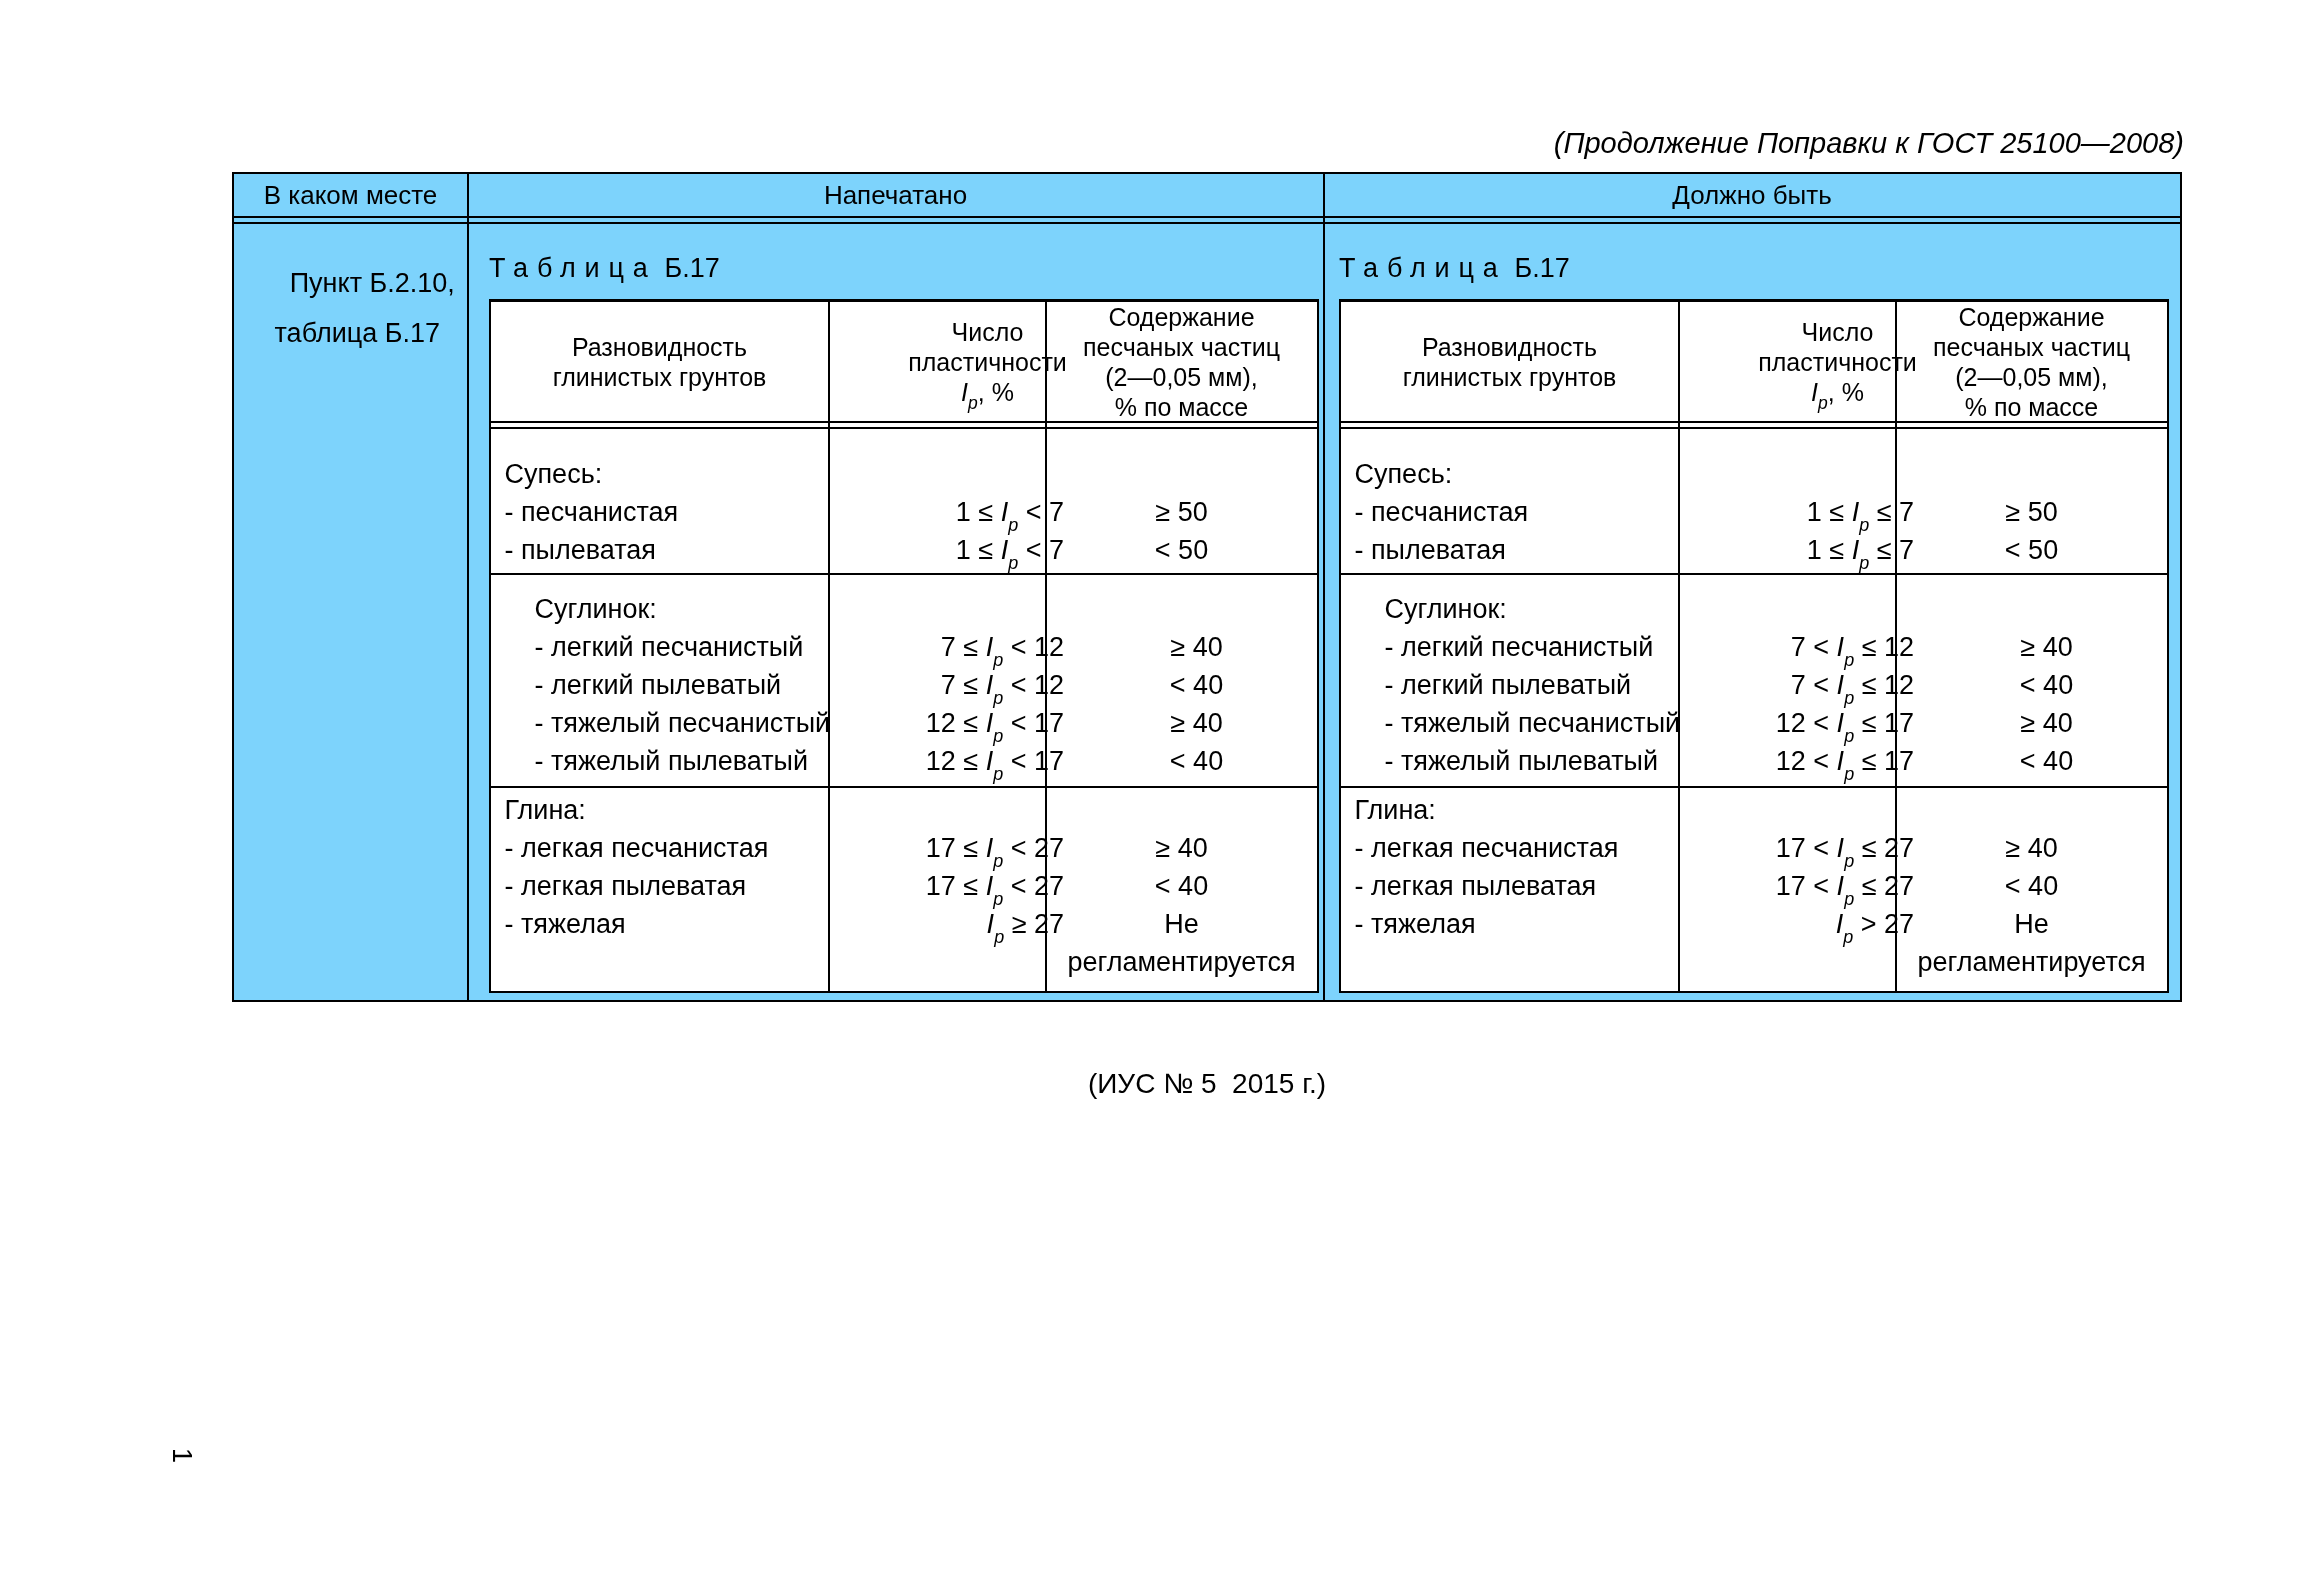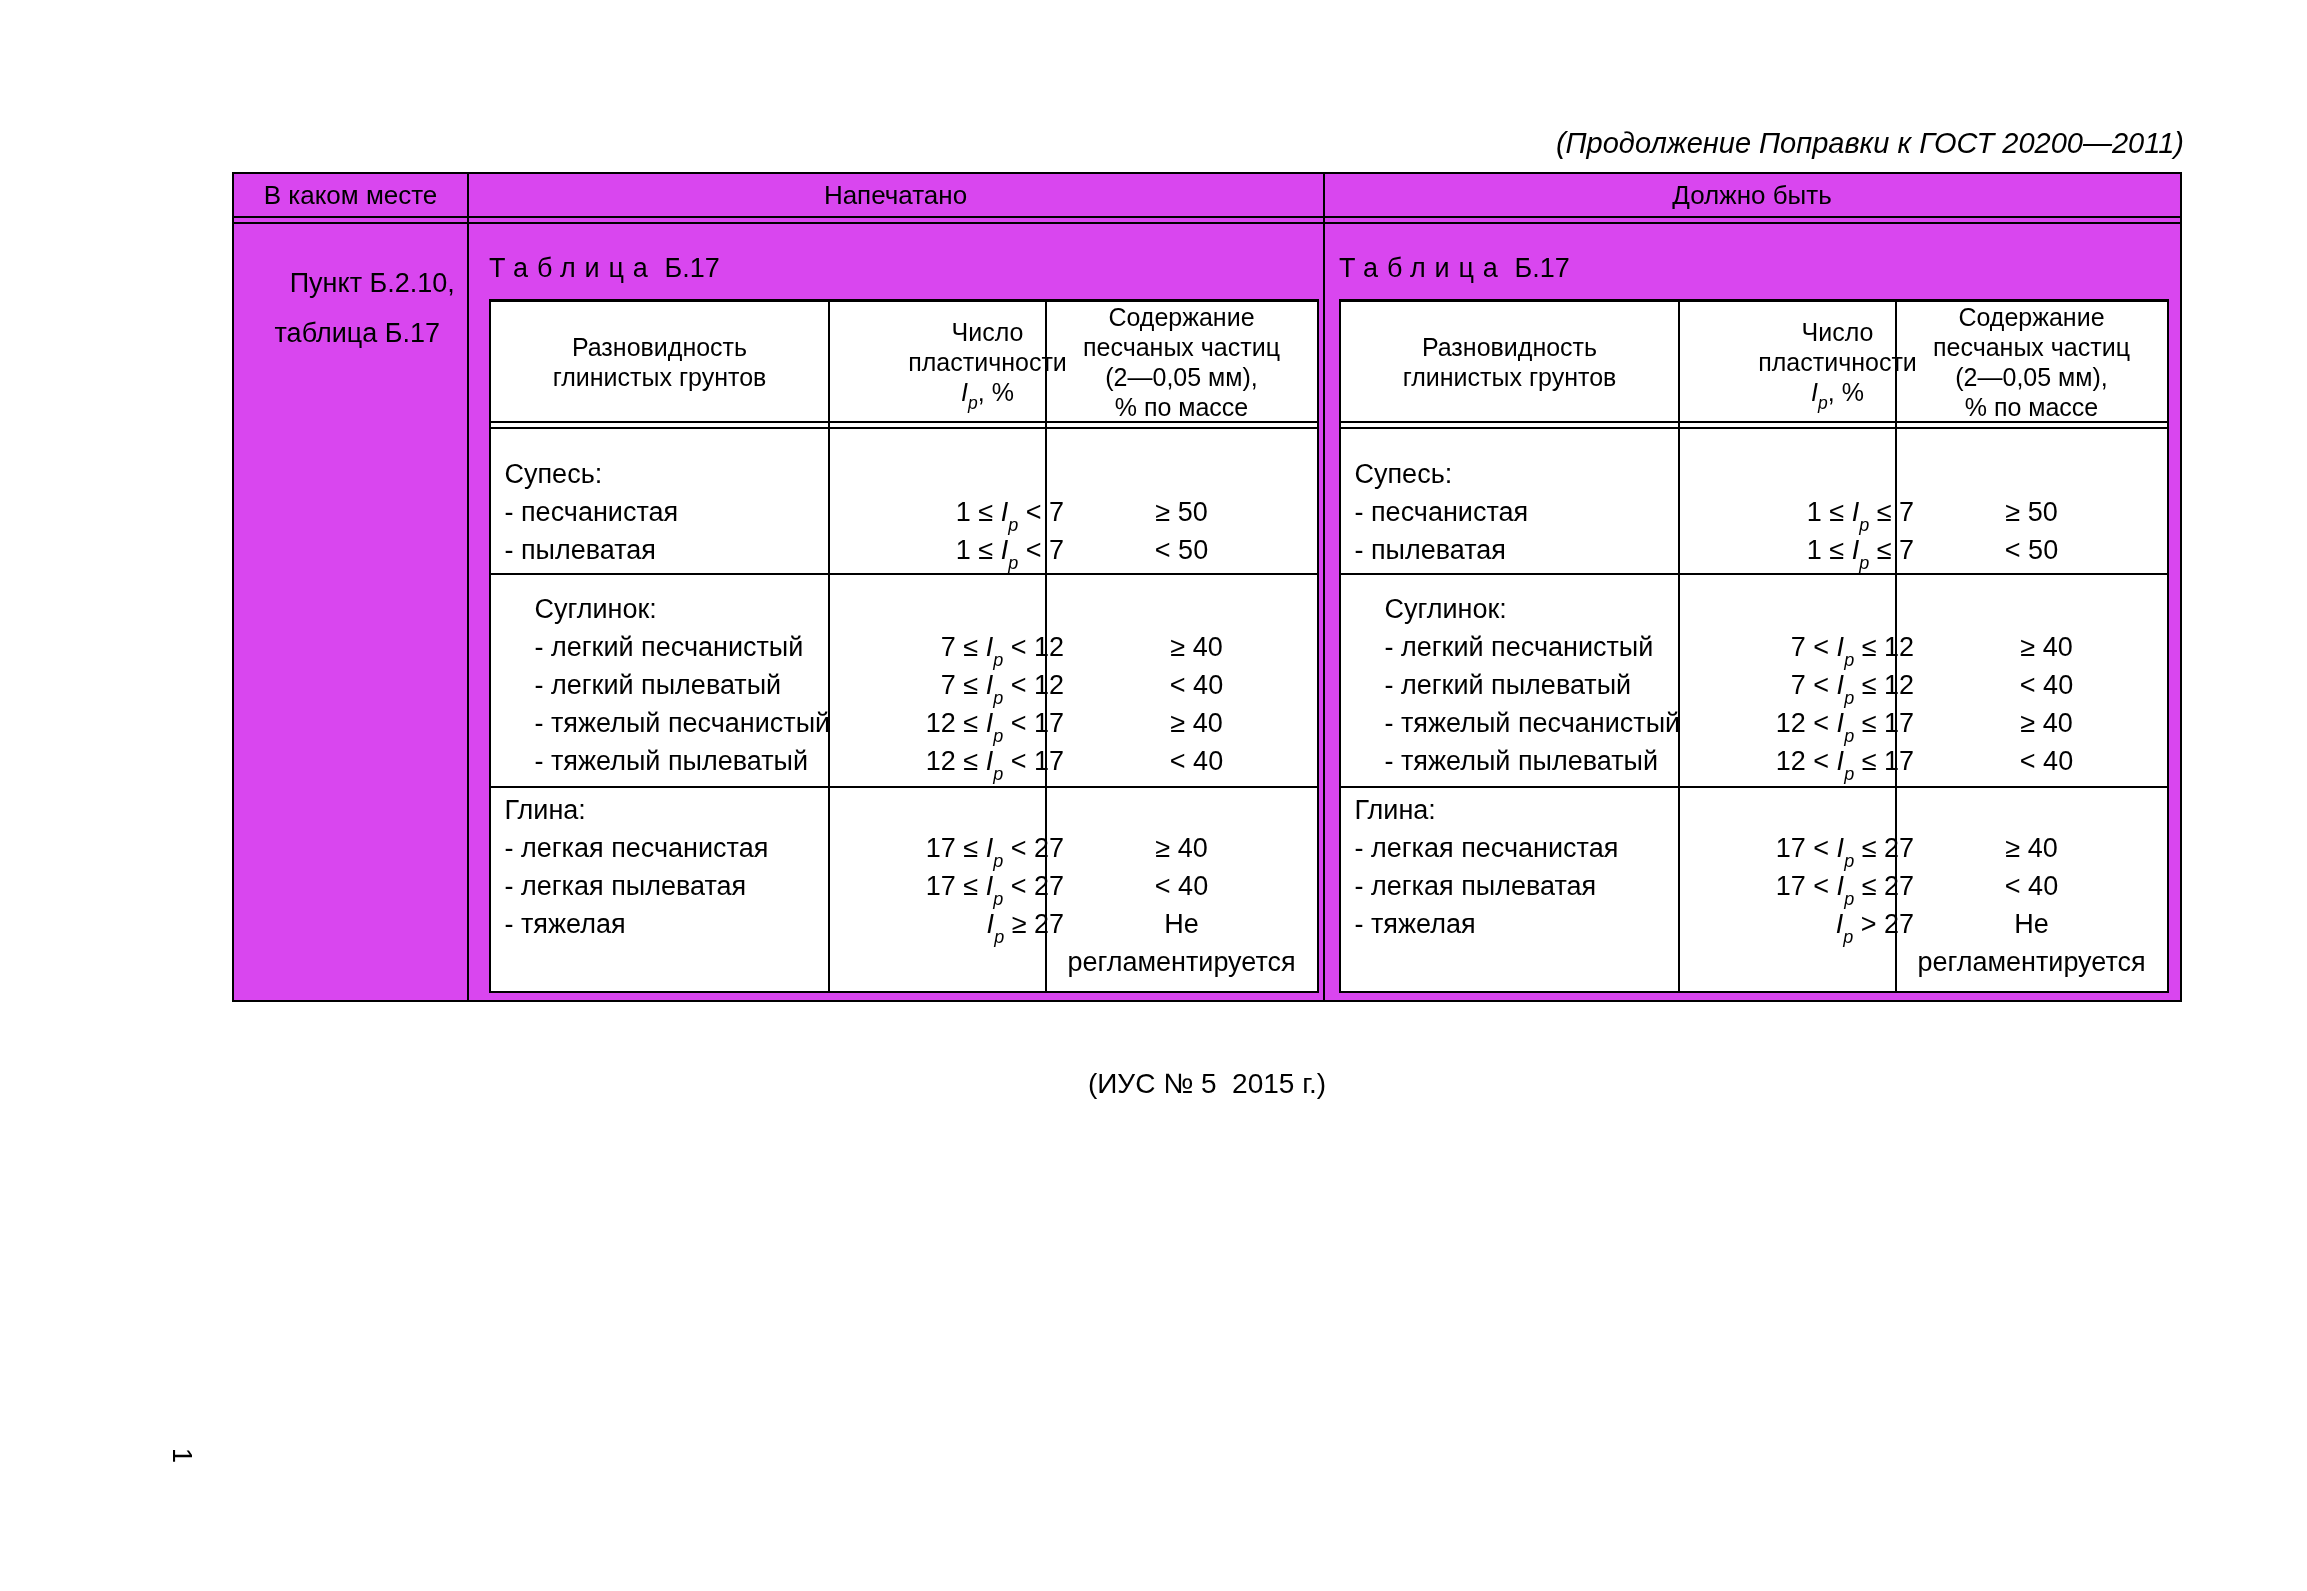--- a/index.html
+++ b/index.html
@@ -8,21 +8,21 @@
     color:#000; font-family:"Liberation Sans", sans-serif; overflow:hidden;
   }
   .pre { white-space:pre; }
 
   
   .header-note { position:absolute; top:127px; right:123px; font-size:29px; font-style:italic; }
   .footer-note { position:absolute; left:232px; top:1068px; width:1950px; text-align:center; font-size:28px; white-space:pre; }
   .page-marker { position:absolute; left:174px; top:1440px; font-size:27px; transform:rotate(90deg); }
 
   
-  .outer { position:absolute; left:232px; top:172px; width:1950px; height:830px; border:2.7px solid #000; box-sizing:border-box; background:#d946ef; }
+  .outer { position:absolute; left:232px; top:172px; width:1950px; height:830px; border:2.7px solid #000; box-sizing:border-box; background:#7dd3fc; }
   .outer > .vl { position:absolute; top:0; bottom:0; width:2px; background:#000; }
   .outer > .vl.v1 { left:233px; } .outer > .vl.v2 { left:1089px; }
   .dblline { position:absolute; left:0; right:0; height:4px; border-top:2px solid #000; border-bottom:2px solid #000; }
   .outer > .dblline { top:42px; }
   .ohead { position:absolute; top:0; height:42px; display:flex; align-items:center; justify-content:center; font-size:26px; }
   .oh1 { left:0; width:233px; } .oh2 { left:235px; width:853px; } .oh3 { left:1091px; width:854px; }
   .location { position:absolute; left:0; top:84px; width:233px; box-sizing:border-box; padding:0 4px 0 17.5px; text-indent:30px; font-size:27px; line-height:50px;text-align:center; }
 
   
   .caption { position:absolute; font-size:27px; top:79px; }
@@ -52,21 +52,21 @@
   .fline sub, .hformula sub { font-style:italic; font-size:18px; position:relative; top:10px; line-height:0; vertical-align:baseline; }
   .hformula { white-space:pre; line-height:30px; }
   .hformula sub { font-size:17.5px; top:8px; }
   .vals { white-space:pre; font-size:27px; line-height:38px; text-align:center; }
 </style>
 </head>
 <body>
 
 <div class="sheet">
 
-  <div class="header-note">(Продолжение Поправки к ГОСТ 20200—2011)</div>
+  <div class="header-note">(Продолжение Поправки к ГОСТ 25100—2008)</div>
 
   <div class="outer">
     <div class="vl v1"></div>
     <div class="vl v2"></div>
     <div class="dblline"></div>
 
     <div class="ohead oh1">В каком месте</div>
     <div class="ohead oh2">Напечатано</div>
     <div class="ohead oh3">Должно быть</div>
 

